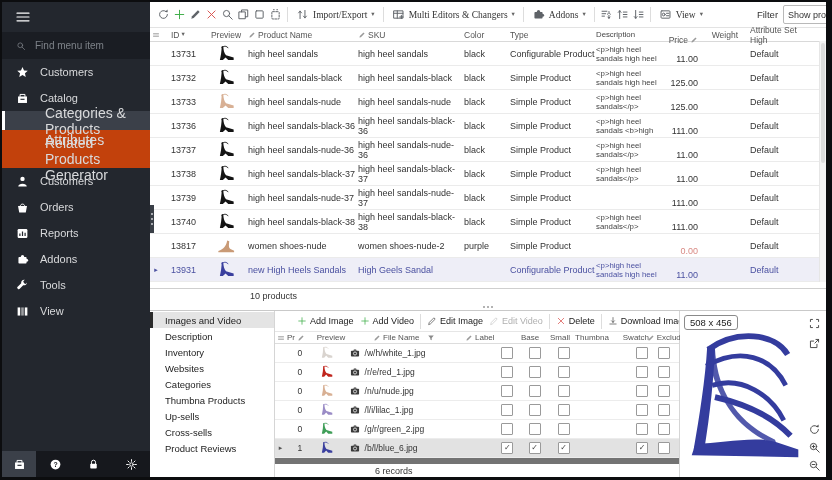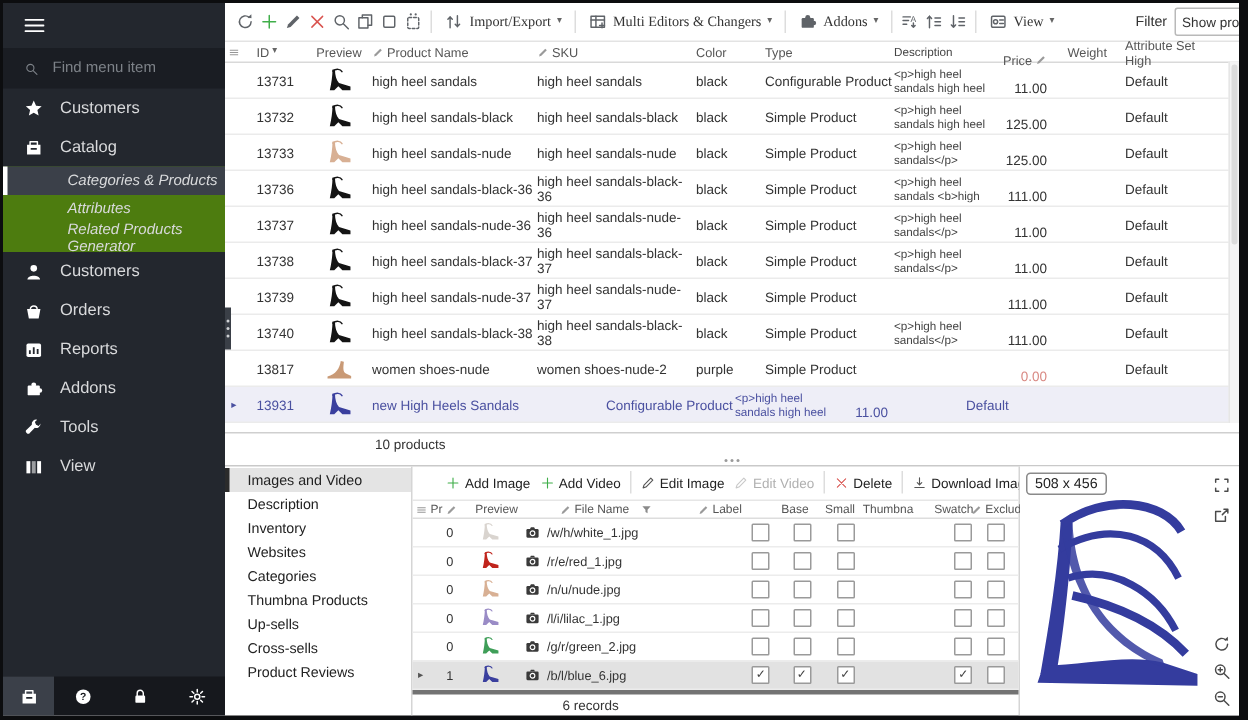--- a/index.html
+++ b/index.html
@@ -11,21 +11,21 @@
   .ic.xs svg{width:8px;height:8px;}
 
   
   .sidebar{width:148px;background:#23272e;color:#d9dadc;display:flex;flex-direction:column;flex:none;}
   .burger{height:30px;display:flex;align-items:center;padding-left:13px;color:#fff;}
   .burger svg{width:16px;height:16px;}
   .s-search{height:27px;background:#1a1d23;display:flex;align-items:center;gap:9px;padding-left:14px;color:#7d8288;font-size:10px;}
   .s-menu{flex:1;font-size:11px;}
   .sitem{height:26px;display:flex;align-items:center;gap:11px;padding-left:14px;cursor:pointer;}
   .sitem .ic{color:#fff;}
-  .ssub{background:#4d7c0f;font-size:10px;font-style:italic;}
+  .ssub{background:#c2410c;font-size:14px;}
   .ssubitem{height:19px;display:flex;align-items:center;padding-left:40px;border-left:3px solid transparent;cursor:pointer;}
   .ssubitem.on{background:#3b4049;border-left:3px solid #fff;}
   .s-bottom{height:26px;background:#16181d;display:flex;align-items:center;flex:none;}
   .s-tile{width:34px;height:26px;background:#3b4049;display:flex;align-items:center;justify-content:center;color:#fff;}
   .s-brest{flex:1;display:flex;justify-content:space-around;color:#fff;}
 
   
   .main{flex:1;display:flex;flex-direction:column;position:relative;min-width:0;}
   .vsplit{position:absolute;left:0;top:203px;width:4px;height:28px;background:#3a3f47;z-index:5;display:flex;flex-direction:column;align-items:center;justify-content:center;gap:3px;}
   .vsplit i{width:2px;height:2px;border-radius:50%;background:#cfd1d4;}
@@ -93,21 +93,21 @@
   .ipr{width:24px;display:flex;justify-content:flex-end;padding-right:6px;box-sizing:border-box;}
   .iprev{width:40px;display:flex;justify-content:center;}
   .icam{width:22px;display:flex;justify-content:center;color:#3a3a3a;}
   .ifile{width:92px;}
   .ilabel{width:50px;}
   .ibase,.ismall{width:30px;display:flex;justify-content:center;}
   .ithumb{width:34px;display:flex;justify-content:center;}
   .iswatch{width:32px;display:flex;justify-content:flex-end;padding-left:40px;}
   .iexcl{width:34px;display:flex;justify-content:center;}
   .cbx{width:10px;height:10px;border:1px solid #9a9a9a;background:#fff;border-radius:1px;font-size:8px;line-height:10px;text-align:center;color:#444;cursor:pointer;}
-  .bstatus{height:15px;border-top:3px solid #737373;display:flex;align-items:center;padding-left:100px;font-size:9px;color:#333;margin-top:auto;}
+  .bstatus{height:15px;border-top:6px solid #737373;display:flex;align-items:center;padding-left:100px;font-size:9px;color:#333;margin-top:auto;}
 
   
   .viewer{flex:1;position:relative;background:#fff;min-width:0;}
   .dims{position:absolute;left:4px;top:4px;border:1px solid #8a8a8a;border-radius:3px;padding:1px 5px;font-size:9.5px;color:#222;background:#fff;z-index:2;}
   .vicon{position:absolute;right:4px;width:16px;height:16px;display:flex;align-items:center;justify-content:center;color:#4a4a4a;cursor:pointer;z-index:2;}
   .vshoe{position:absolute;left:2px;top:14px;color:#343c9e;}
   .shoe-svg{display:block;}
 </style>
 </head>
 <body>
@@ -635,20 +635,21 @@
           <div class="prow sel">
             <div class="c cm">▸</div>
             <div class="c cid">13931</div>
             <div class="c cprev">
               <svg width="20" height="18" viewBox="0 0 22 20" style="color:#3a3f9e">
                 <path d="M6.2 1.5 L8 1.5 C8.1 6 9 9.3 11 11.4 L19.5 14 L19.5 16.8 L13.5 16.8 L10.5 13.8 L7.5 16.8 L4.2 16.8 C5.4 11.7 6.1 6.8 6.2 1.5 Z" fill="currentColor"></path>
                 <path d="M6.4 2.6 C9 0.7 12 1.1 13.2 3.1" stroke="currentColor" stroke-width="1.1" fill="none" stroke-linecap="round"></path>
               </svg>
             </div>
             <div class="c cname">new High Heels Sandals</div>
+            <div class="c csku">High Geels Sandal</div>
             <div class="c ccolor"></div>
             <div class="c ctype">Configurable Product</div>
             <div class="c cdesc">
               <span>&lt;p&gt;high heel sandals high heel sandals&lt;/p&gt;...</span>
             </div>
             <div class="c cprice">11.00</div>
             <div class="c cweight"></div>
             <div class="c cattr">Default</div>
           </div>
         </div>

